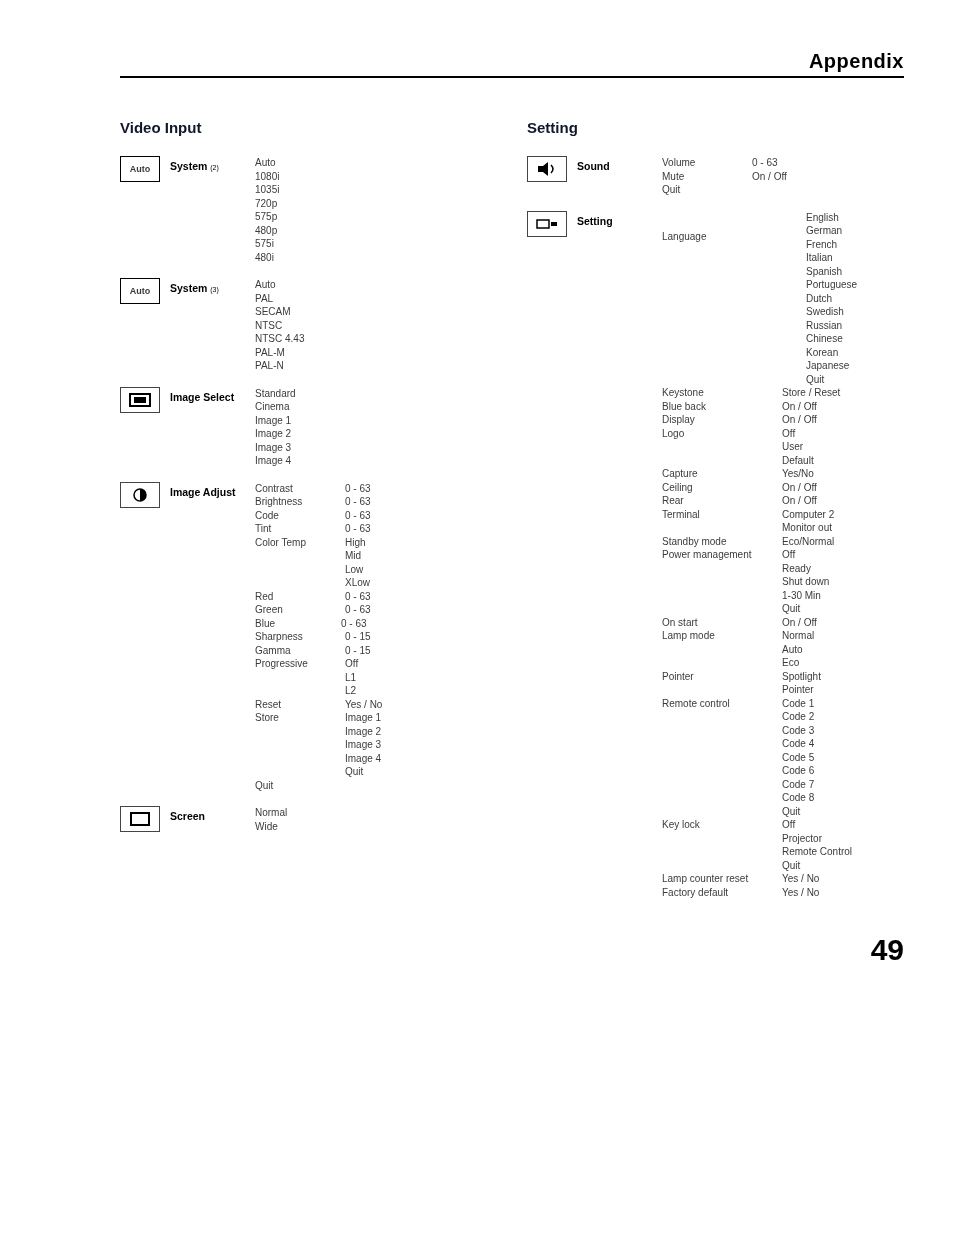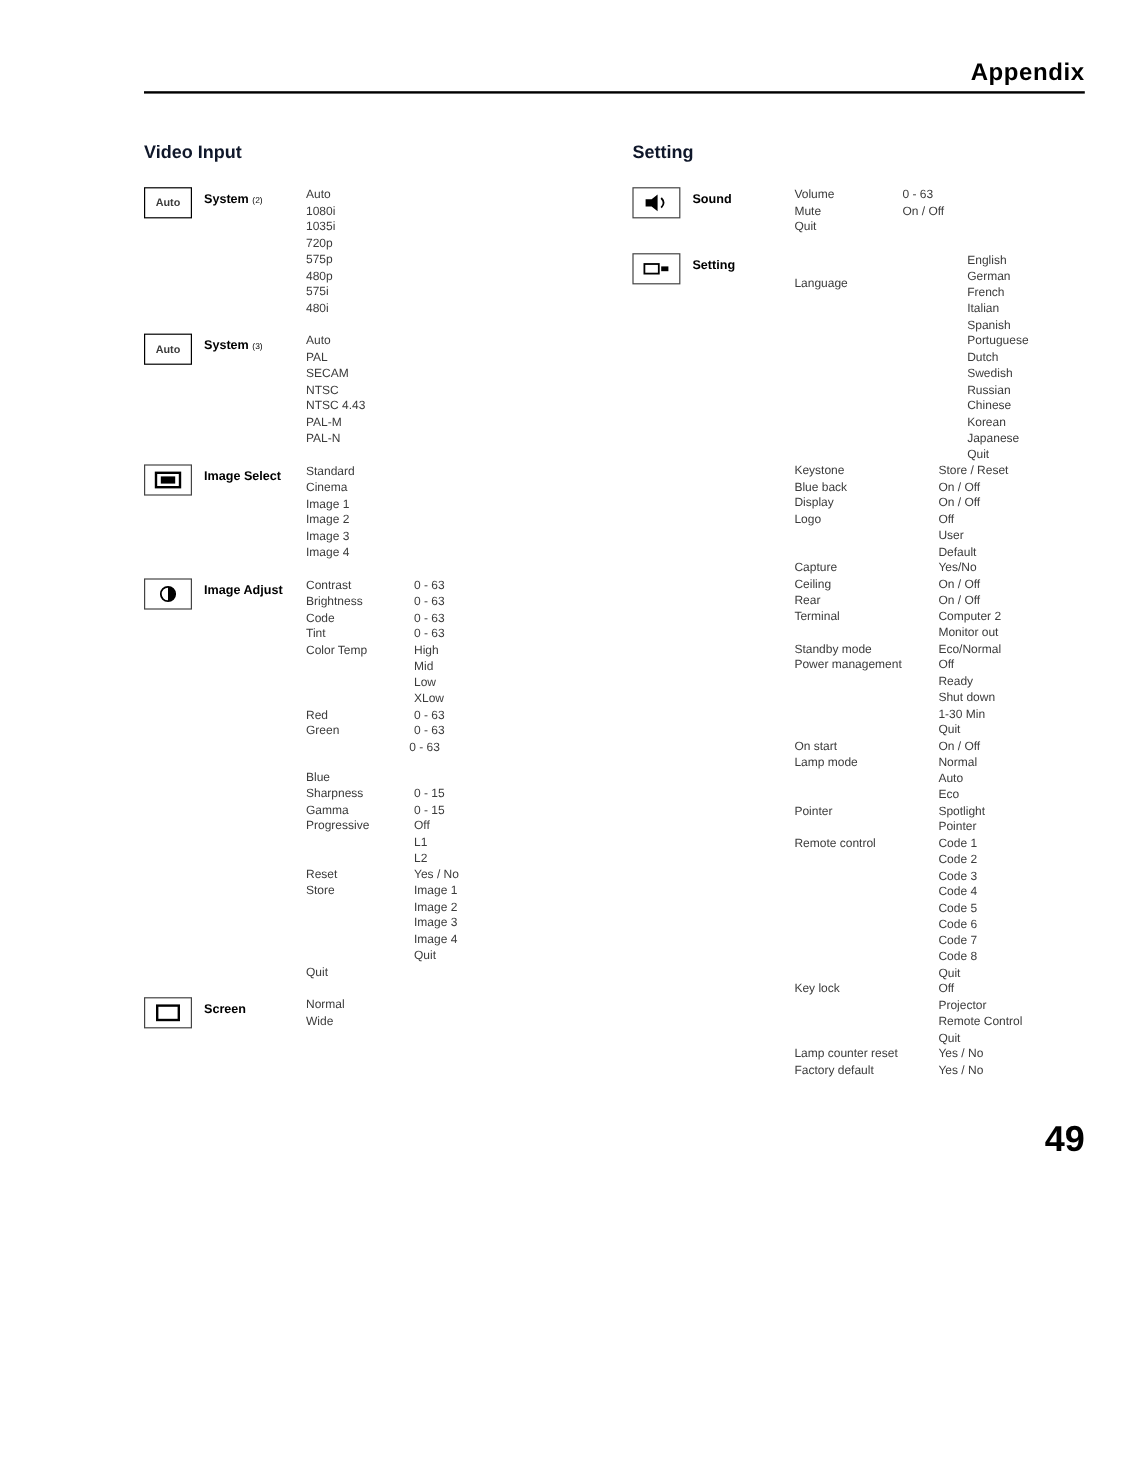--- a/index.html
+++ b/index.html
@@ -211,21 +211,21 @@
                 <div class="val">0 - 63</div>
               </div>
             </div>
             <div class="stem">
               <div class="name" style="width: 90px;">Green</div>
               <div class="vals">
                 <div class="val">0 - 63</div>
               </div>
             </div>
             <div class="stem">
-              <div class="name" style="width: 86px; margin-top: 25px;">Blue</div>
+              <div class="name" style="width: 86px;">Blue</div>
               <div class="vals">
                 <div class="val">0 - 63</div>
               </div>
             </div>
             <div class="stem">
               <div class="name" style="width: 90px;">Sharpness</div>
               <div class="vals">
                 <div class="val">0 - 15</div>
               </div>
             </div>

